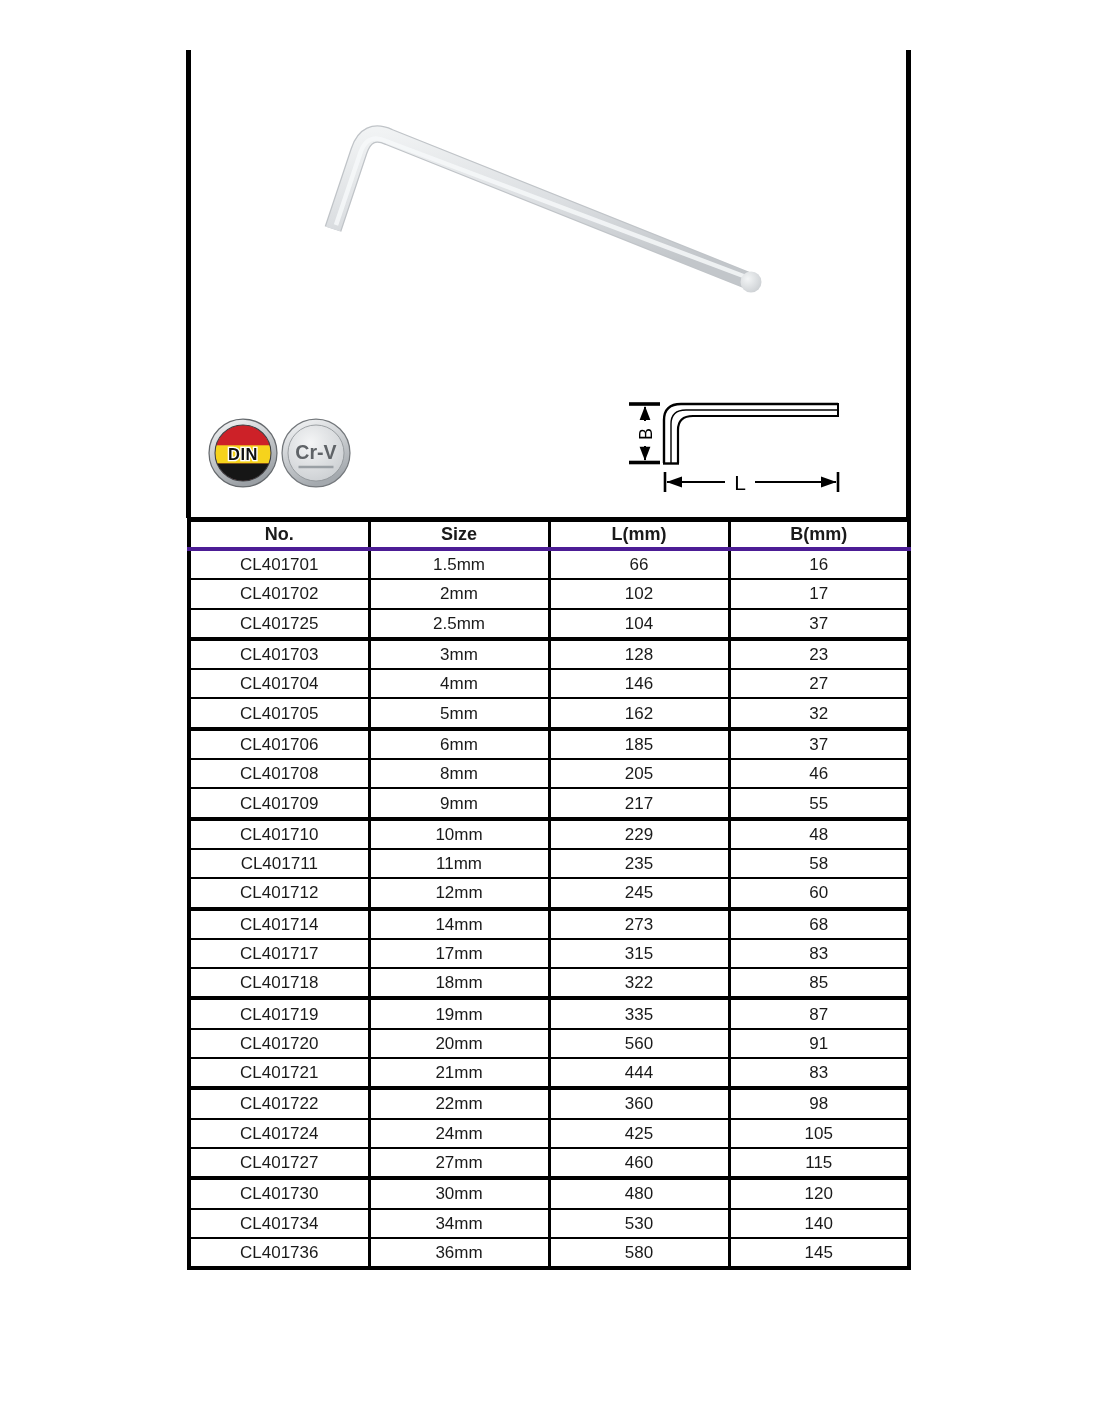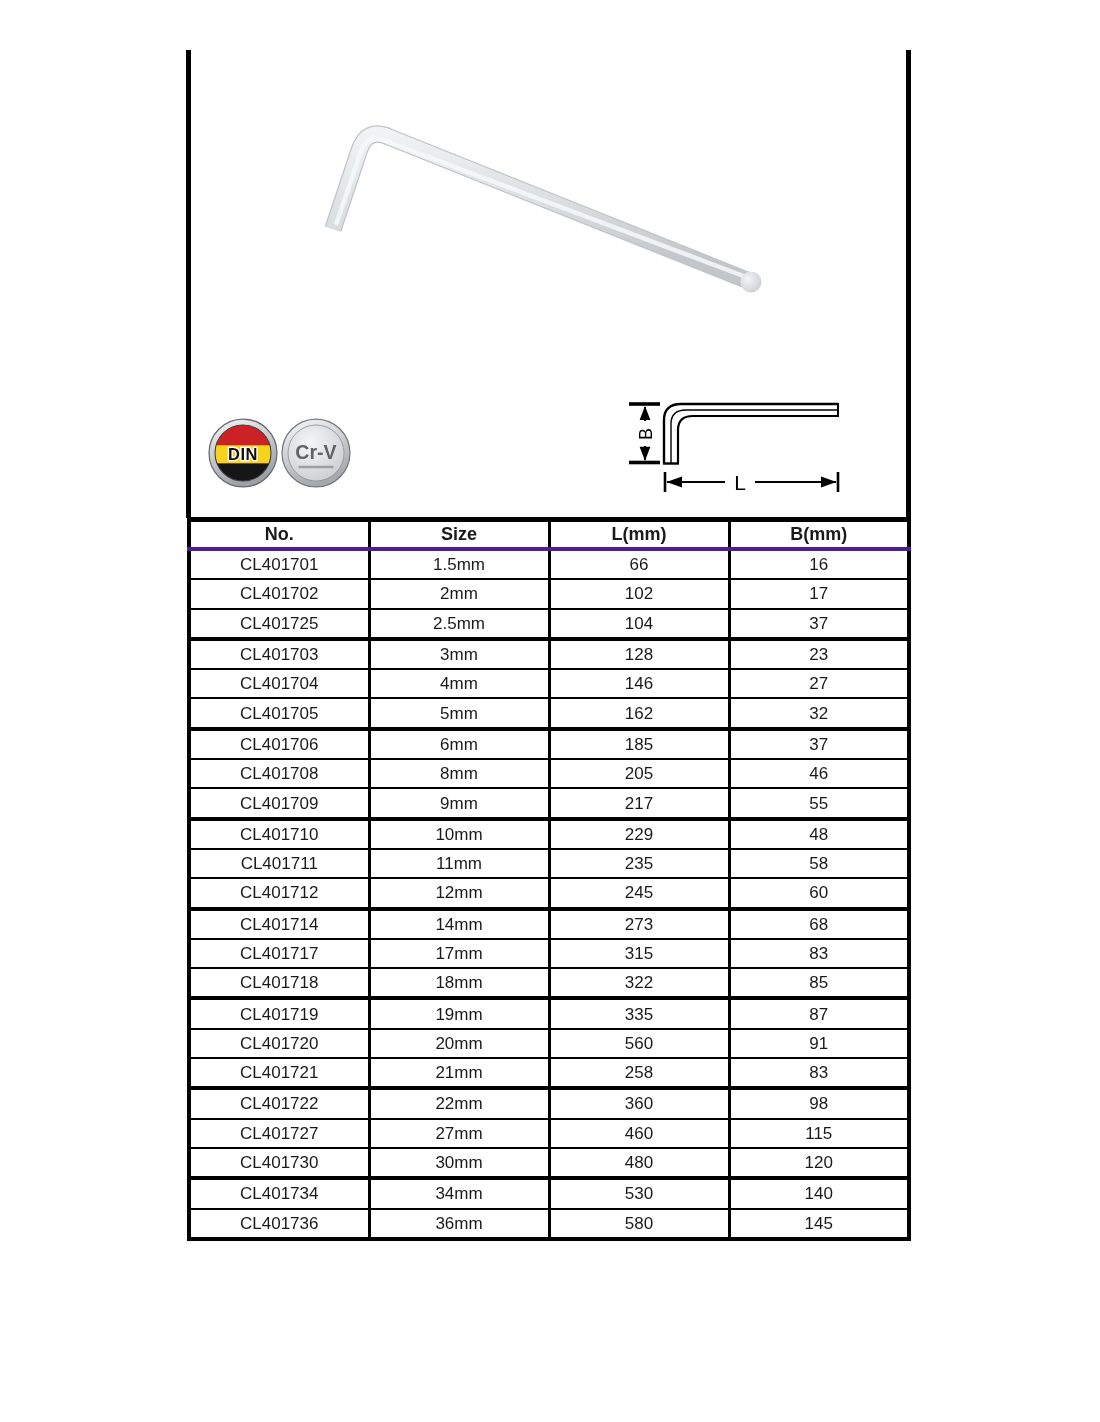--- a/index.html
+++ b/index.html
@@ -232,30 +232,36 @@
         </tr>
         <tr>
           <td>CL401720</td>
           <td>20mm</td>
           <td>560</td>
           <td>91</td>
         </tr>
         <tr>
           <td>CL401721</td>
           <td>21mm</td>
-          <td>258</td>
+          <td>444</td>
           <td>83</td>
         </tr>
         <tr>
           <td>CL401722</td>
           <td>22mm</td>
           <td>360</td>
           <td>98</td>
         </tr>
         <tr>
+          <td>CL401724</td>
+          <td>24mm</td>
+          <td>425</td>
+          <td>105</td>
+        </tr>
+        <tr>
           <td>CL401727</td>
           <td>27mm</td>
           <td>460</td>
           <td>115</td>
         </tr>
         <tr>
           <td>CL401730</td>
           <td>30mm</td>
           <td>480</td>
           <td>120</td>

